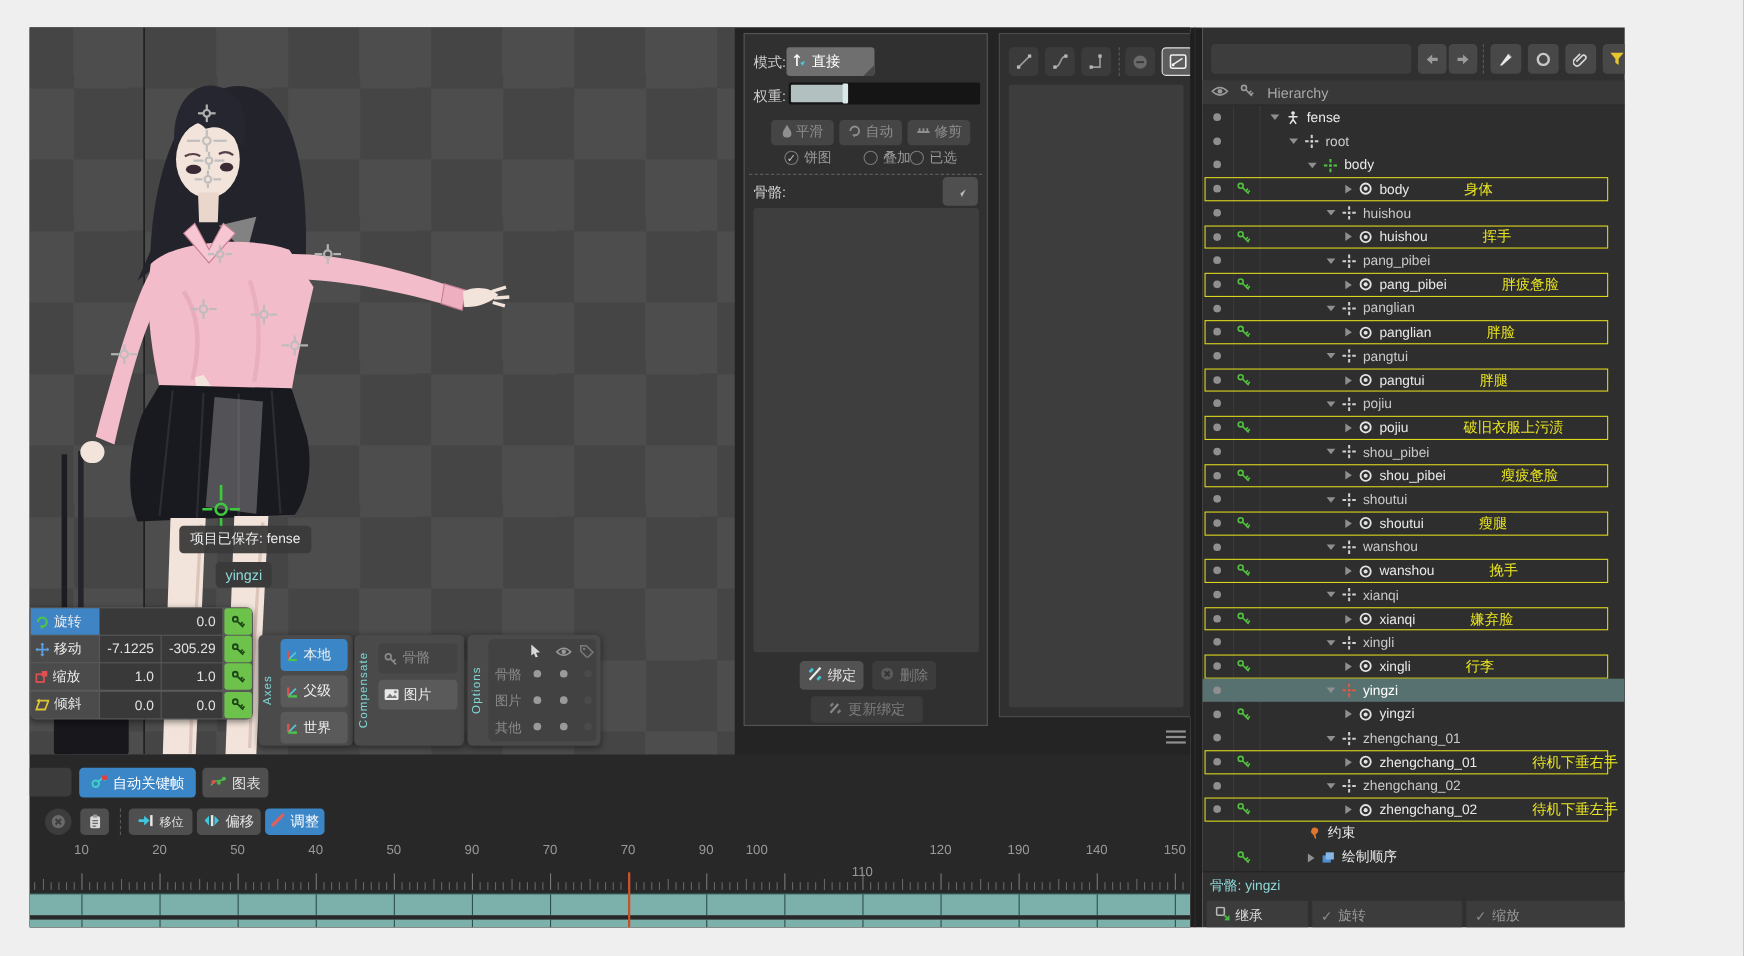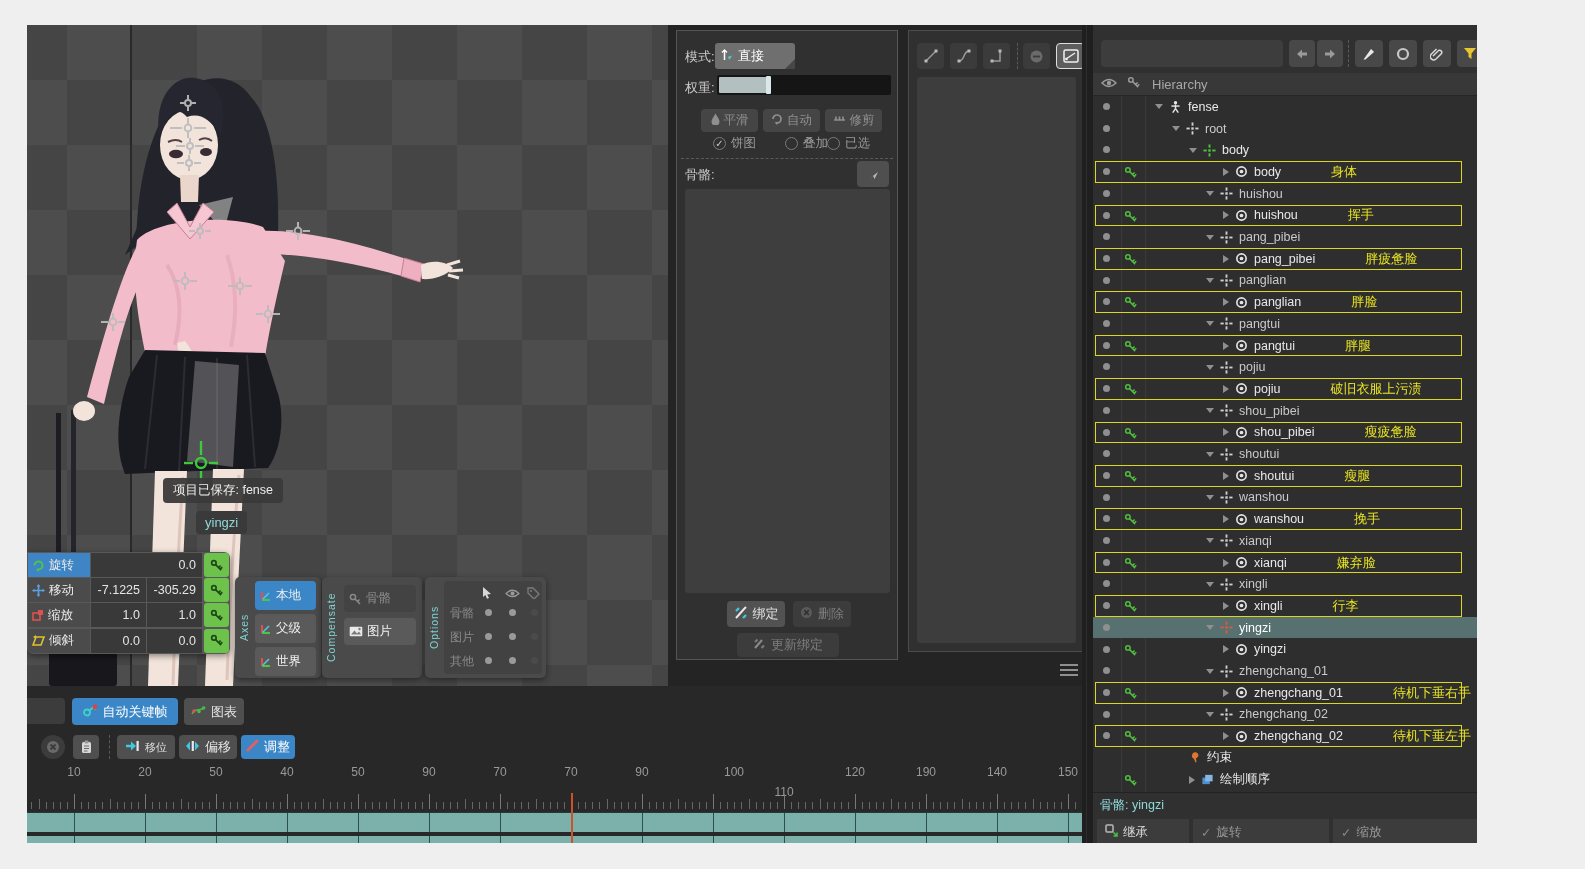--- a/index.html
+++ b/index.html
@@ -488,21 +488,21 @@
       <div id="ruler-nums">
           <div class="ruler-num" style="left: 32px;">10</div>
           <div class="ruler-num" style="left: 103px;">20</div>
           <div class="ruler-num" style="left: 174px;">50</div>
           <div class="ruler-num" style="left: 245px;">40</div>
           <div class="ruler-num" style="left: 316px;">50</div>
           <div class="ruler-num" style="left: 387px;">90</div>
           <div class="ruler-num" style="left: 458px;">70</div>
           <div class="ruler-num" style="left: 529px;">70</div>
           <div class="ruler-num" style="left: 600px;">90</div>
-          <div class="ruler-num" style="left: 692px;">100</div>
+          <div class="ruler-num" style="left: 646px;">100</div>
           <div class="ruler-num" style="left: 742px; margin-top: 20px;">110</div>
           <div class="ruler-num" style="left: 813px;">120</div>
           <div class="ruler-num" style="left: 884px;">190</div>
           <div class="ruler-num" style="left: 955px;">140</div>
           <div class="ruler-num" style="left: 1026px;">150</div>
         </div>
       <div id="ticks">
           <div class="tick" style="left: 4.4px; height: 7px; background: rgb(102, 102, 102);"></div>
           <div class="tick" style="left: 11.5px; height: 10px; background: rgb(102, 102, 102);"></div>
           <div class="tick" style="left: 18.6px; height: 7px; background: rgb(102, 102, 102);"></div>

